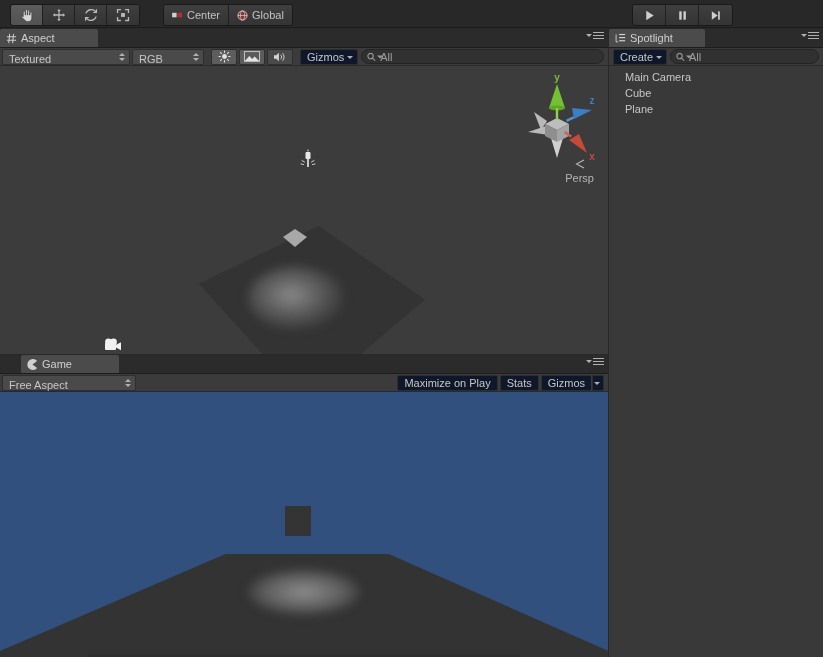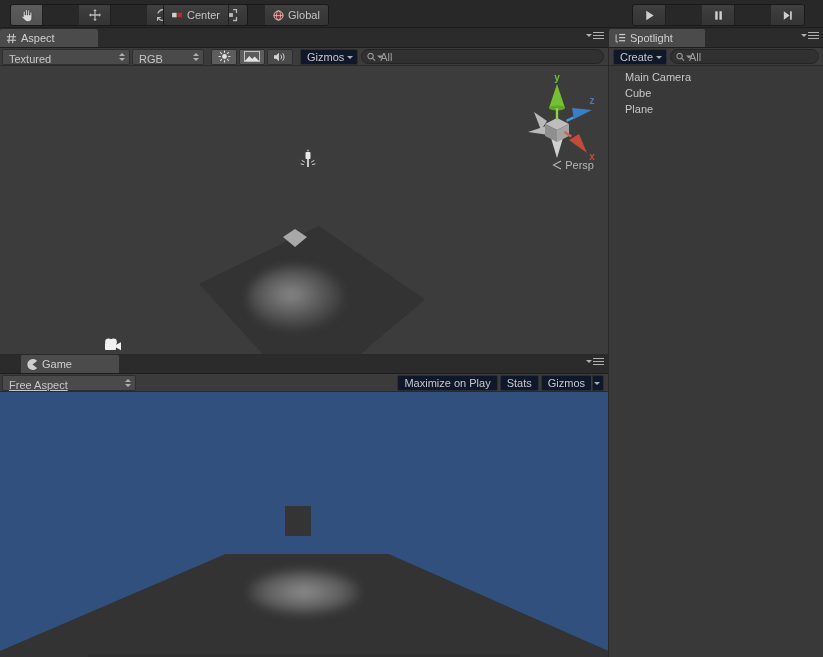--- a/index.html
+++ b/index.html
@@ -33,21 +33,20 @@
     box-sizing: border-box;
   }
   .btn-group {
     position: absolute;
     display: flex;
     height: 20px;
     top: 4px;
     border: 1px solid #191919;
     border-radius: 3px;
     overflow: hidden;
-    gap: 36px;
   }
   .tb-btn {
     width: 32px;
     height: 100%;
     background: linear-gradient(#3f3f3f, #343434);
     border-right: 1px solid #202020;
     display: flex;
     align-items: center;
     justify-content: center;
     box-sizing: border-box;
@@ -254,20 +253,21 @@
     width: 86px; height: 100px;
   }
   .persp-label {
     position: absolute;
     right: 14px; top: 93px;
     display: flex;
     align-items: center;
     gap: 3px;
     color: #b5b5b5;
     font-size: 11px;
+    flex-direction: column;
   }
 
   
   .game-view {
     position: relative;
     width: 100%;
     height: 265px;
     background: #31507d;
     overflow: hidden;
   }
@@ -556,21 +556,21 @@
         <span class="arrow-down"></span>
         <span class="hamburger">
             <i></i>
             <i></i>
             <i></i>
           </span>
       </div>
     </div>
 
     <div class="subtoolbar">
-      <div class="dd" style="width:134px;margin-left:2px;text-decoration:underline;">
+      <div class="dd" style="width:134px;margin-left:2px;">
         <span>Free Aspect</span>
         <span class="updown">
           <span class="arrow-up"></span>
             <span class="arrow-down"></span>
         </span>
       </div>
       <div style="flex:1;"></div>
       <div class="tb-text-btn">
         <span>Maximize on Play</span>
       </div>

